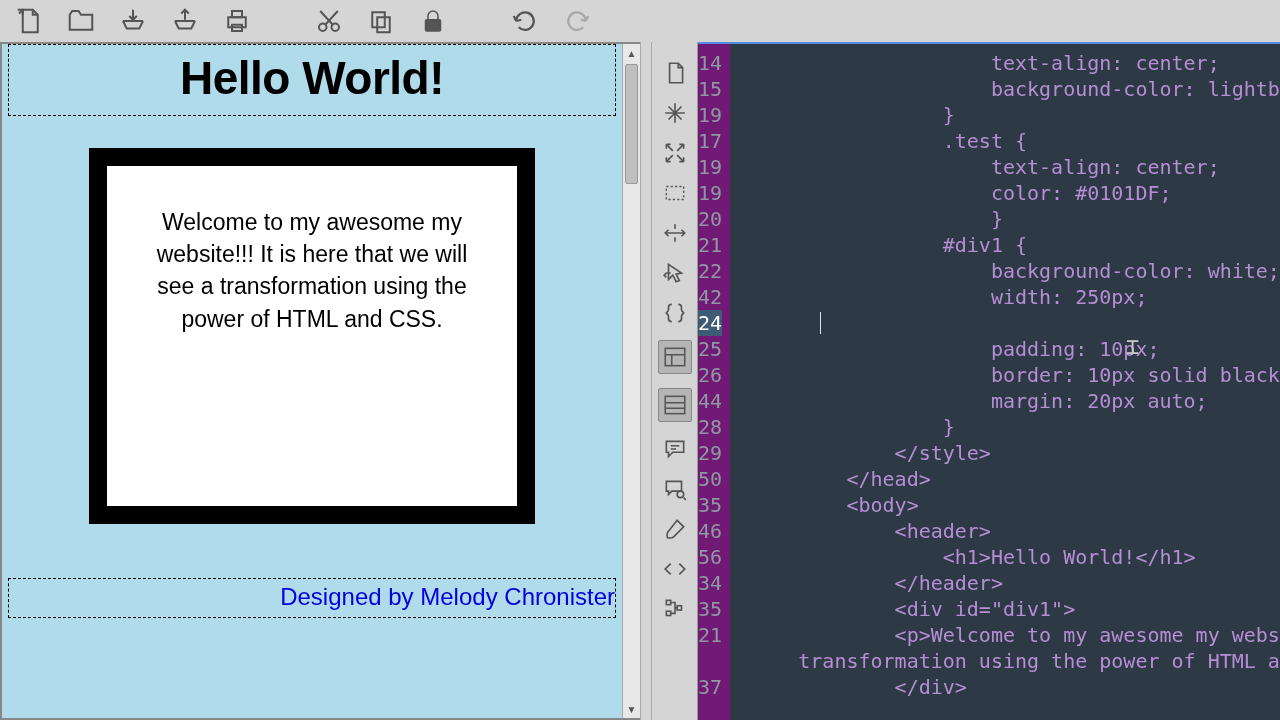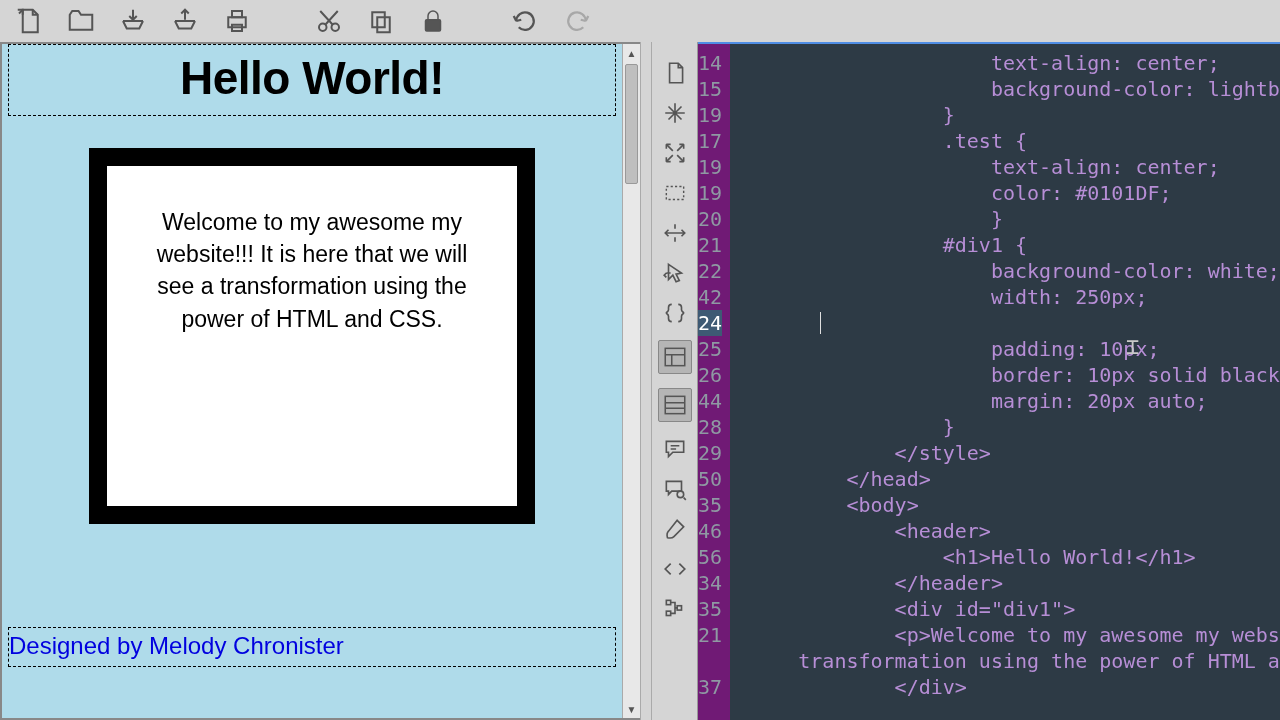--- a/index.html
+++ b/index.html
@@ -84,23 +84,23 @@
   outline: 8px solid #000;
   padding: 40px 30px 10px 30px;
   text-align: center;
 }
 .page-div1 p {
   font-family: Verdana, sans-serif;
   font-size: 23px;
   line-height: 1.4;
 }
 .page-footer {
-  margin-top: 111px;
+  margin-top: 62px;
   border: 1px dashed #000;
-  text-align:left;
+  text-align:right;
   padding: 4px 0 6px 0;
 }
 .page-footer span {
   color: #0101DF;
   font-size: 24px;
   font-family: Verdana, sans-serif;
 }
 
 
 .splitter {

